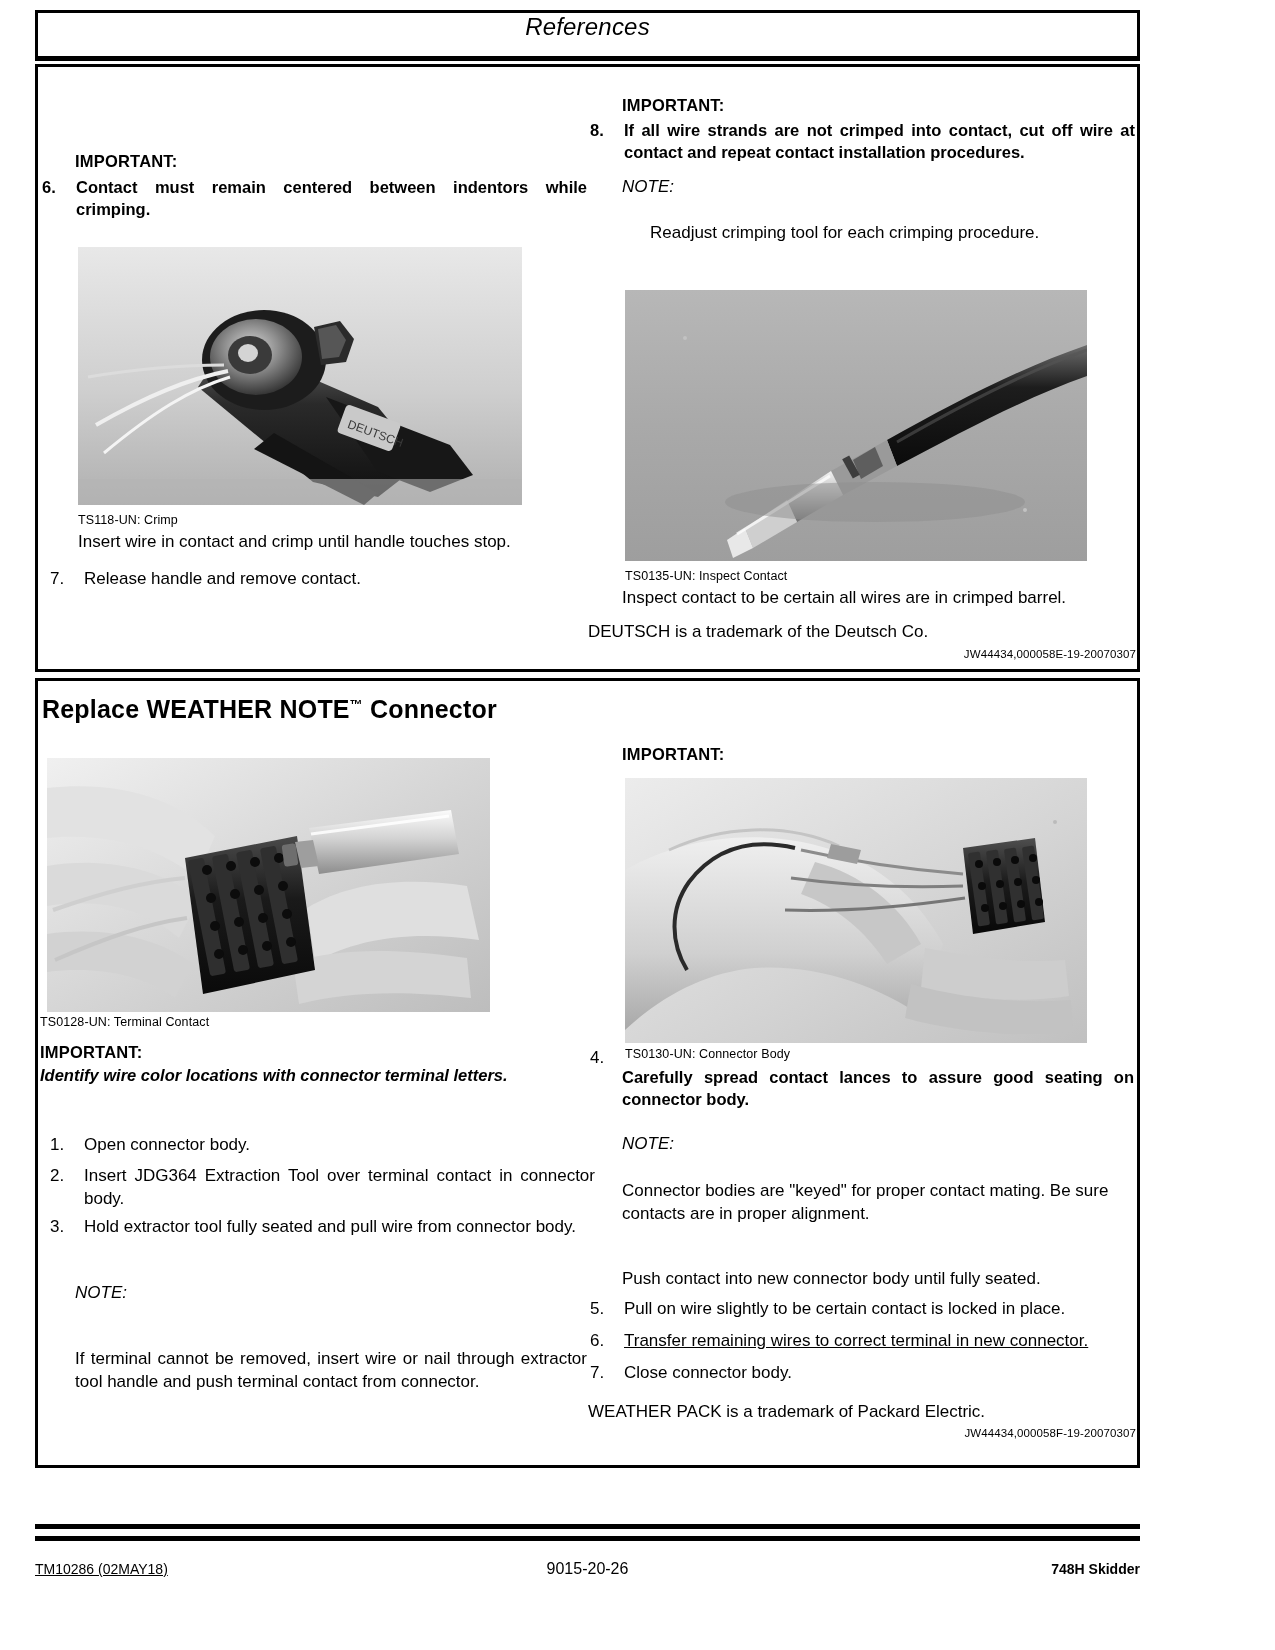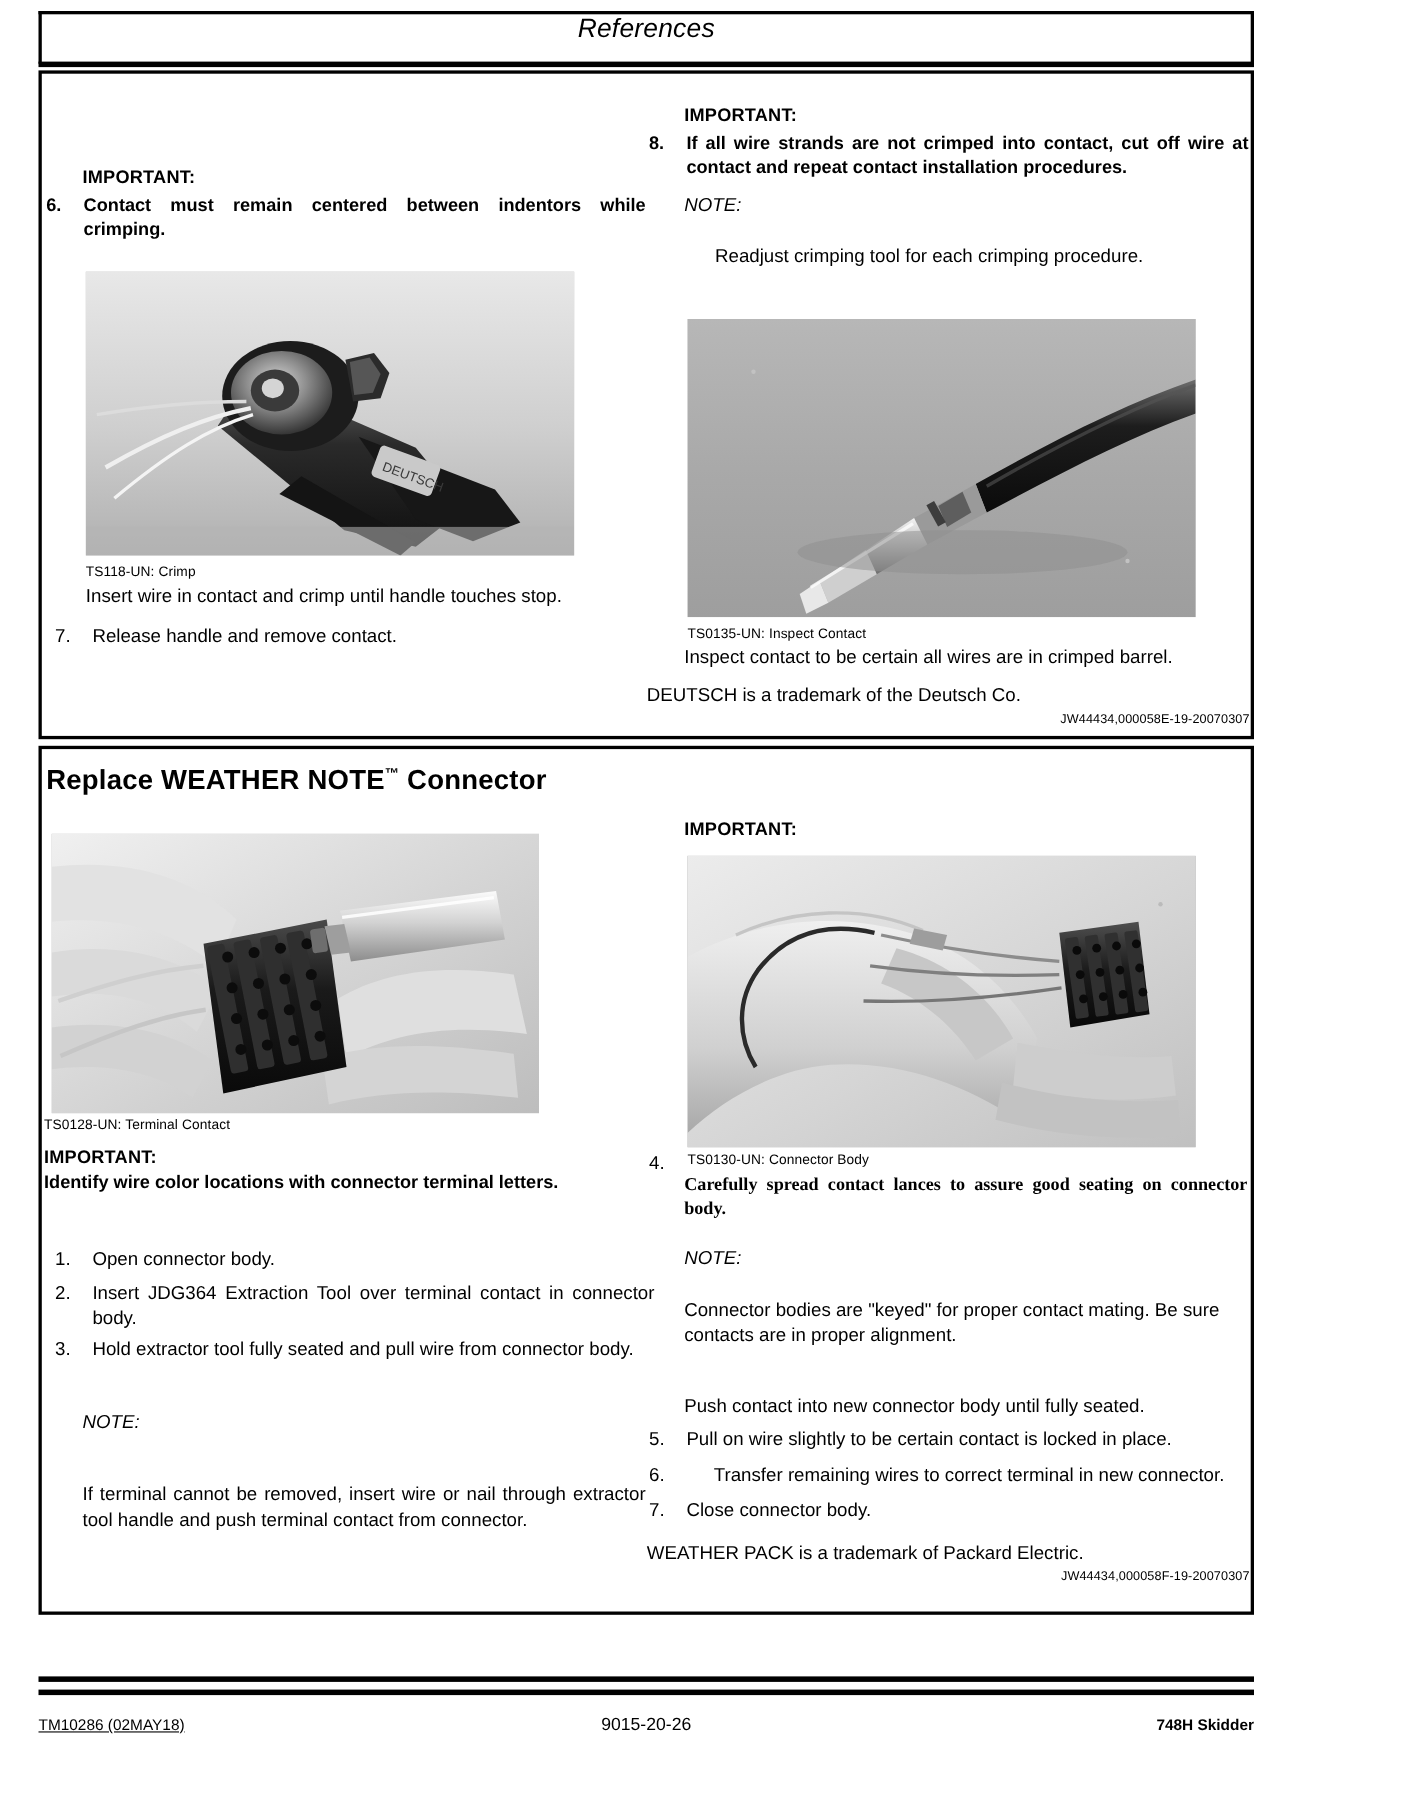--- a/index.html
+++ b/index.html
@@ -375,21 +375,21 @@
 
   <div class="col" style="left:40px; top:1015px; width:510px;">
     <div class="caption">TS0128-UN: Terminal Contact</div>
   </div>
 
   <div class="col" style="left:40px; top:1043px; width:545px;">
     <div class="important-label">IMPORTANT:</div>
   </div>
 
   <div class="col" style="left:40px; top:1064px; width:548px;">
-    <div class="bold-text" style="text-align:left;">Identify wire color locations with connector terminal letters.</div>
+    <div class="bold-text" style="text-align:left;font-style:italic;">Identify wire color locations with connector terminal letters.</div>
   </div>
 
   <div class="col" style="left:50px; top:1134px; width:545px;">
     <div class="item">
       <span class="num">1.</span>
       <span class="txt" style="text-align:left;">Open connector body.</span>
     </div>
   </div>
 
   <div class="col" style="left:50px; top:1165px; width:545px;">
@@ -482,21 +482,21 @@
   </div>
 
   <div class="col" style="left:625px; top:1047px; width:510px;">
     <div class="caption">TS0130-UN: Connector Body</div>
   </div>
 
   <div class="col" style="left:590px; top:1047px; width:36px;">
     <div class="body-text">4.</div>
   </div>
 
-  <div class="col" style="left:622px; top:1066px; width:512px;font-family:Liberation Serif, serif;">
+  <div class="col" style="left:622px; top:1066px; width:512px;">
     <div class="bold-text">Carefully spread contact lances to assure good seating on connector body.</div>
   </div>
 
   <div class="col" style="left:622px; top:1134px; width:500px;">
     <div class="note-label">NOTE:</div>
   </div>
 
   <div class="col" style="left:622px; top:1180px; width:510px;">
     <div class="body-text" style="text-align:left;">Connector bodies are "keyed" for proper contact mating. Be sure contacts are in proper alignment.</div>
   </div>
@@ -508,21 +508,21 @@
   <div class="col" style="left:590px; top:1298px; width:548px;">
     <div class="item">
       <span class="num">5.</span>
       <span class="txt" style="text-align:left;">Pull on wire slightly to be certain contact is locked in place.</span>
     </div>
   </div>
 
   <div class="col" style="left:590px; top:1330px; width:548px;">
     <div class="item">
       <span class="num">6.</span>
-      <span class="txt" style="text-align:center;">Transfer remaining wires to correct terminal in new connector.</span>
+      <span class="txt" style="text-align:left;text-decoration:underline;">Transfer remaining wires to correct terminal in new connector.</span>
     </div>
   </div>
 
   <div class="col" style="left:590px; top:1362px; width:548px;">
     <div class="item">
       <span class="num">7.</span>
       <span class="txt" style="text-align:left;">Close connector body.</span>
     </div>
   </div>
 

